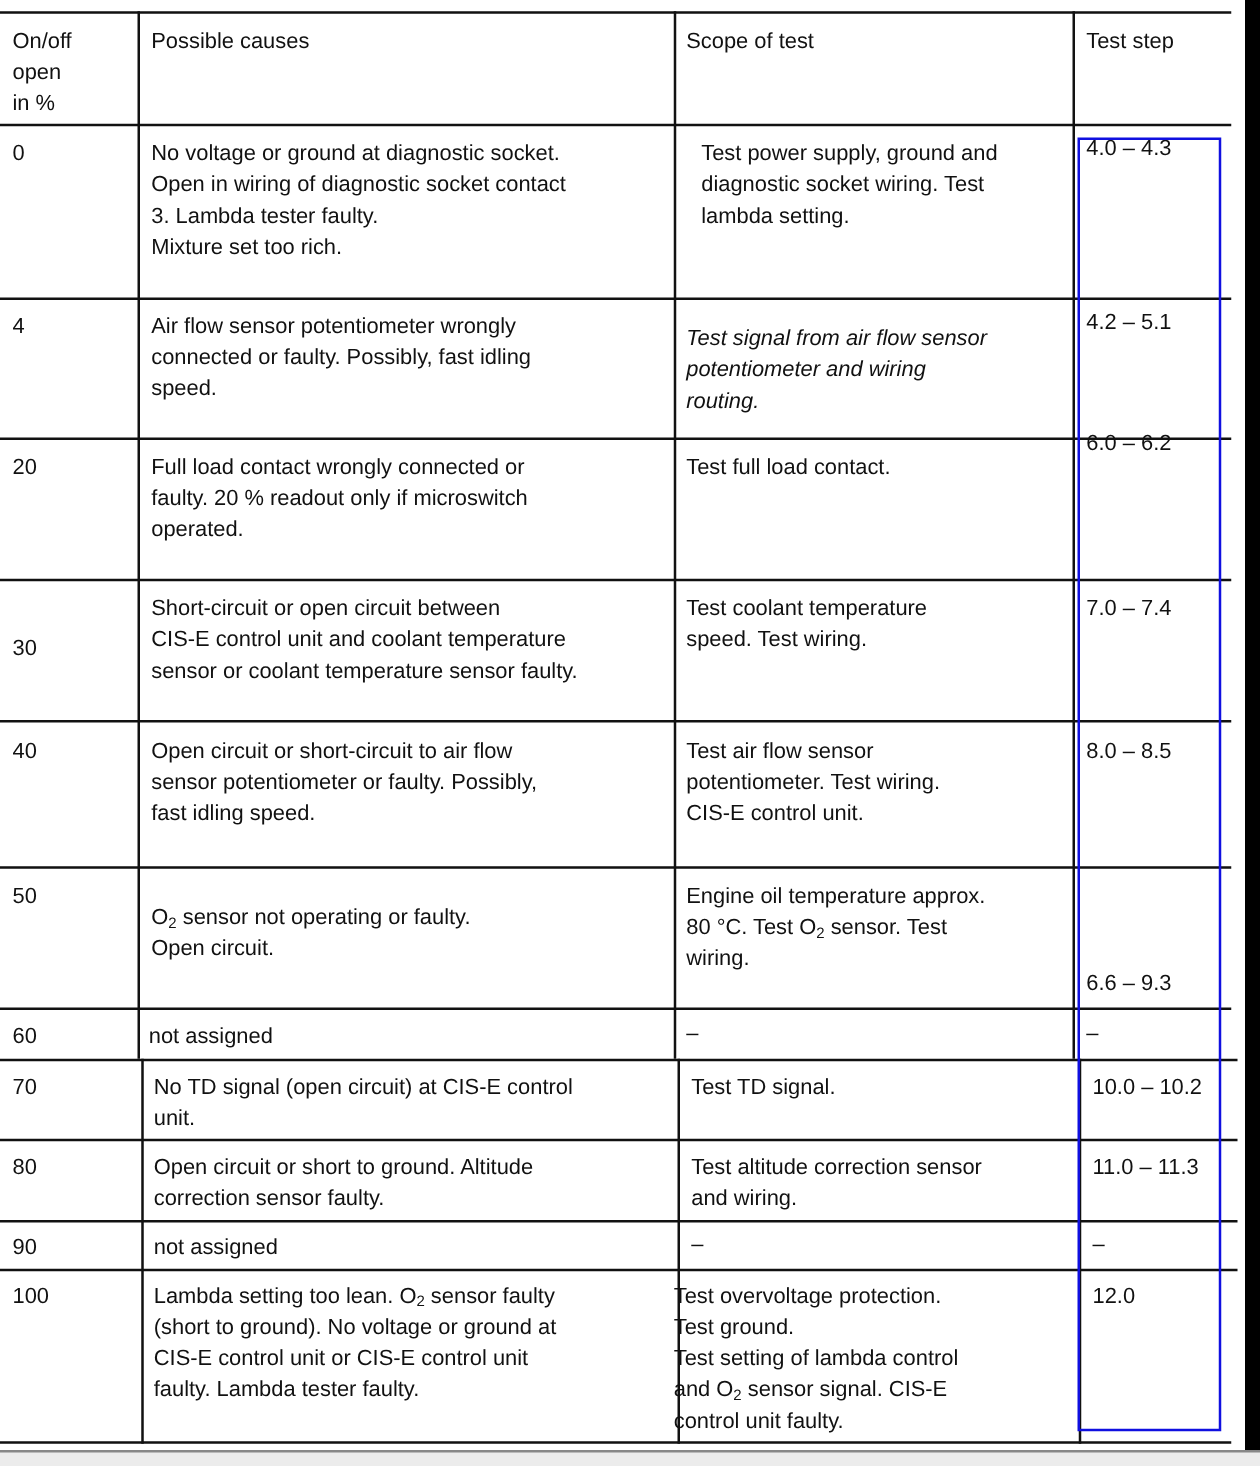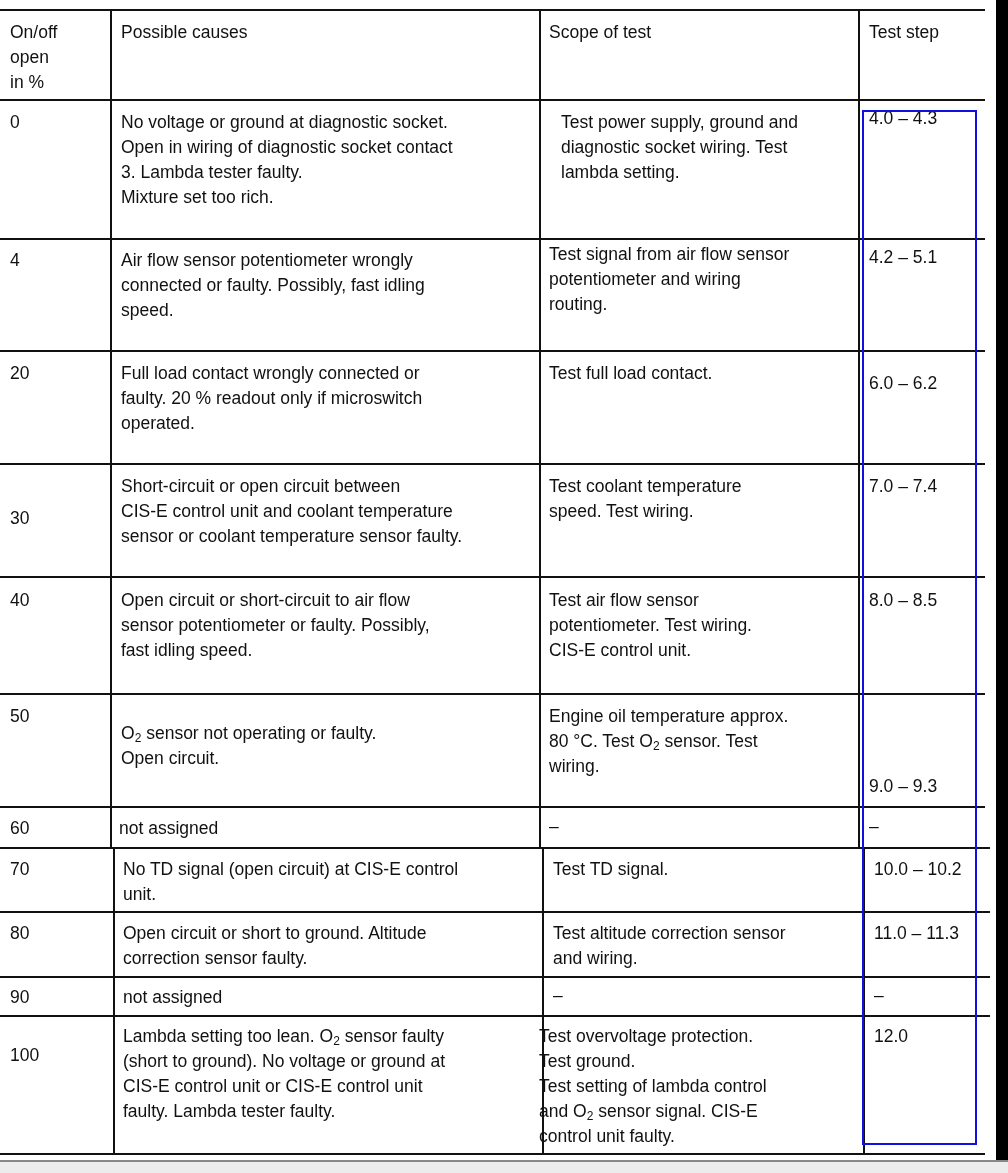--- a/index.html
+++ b/index.html
@@ -58,33 +58,33 @@
 diagnostic socket wiring. Test
 lambda setting.</div>
     <div class="cell" style="left:869px;top:106px;">4.0 – 4.3</div>
   </div>
 
   <div>
     <div class="cell" style="left:10px;top:248px;">4</div>
     <div class="cell" style="left:121px;top:248px;">Air flow sensor potentiometer wrongly
 connected or faulty. Possibly, fast idling
 speed.</div>
-    <div class="cell" style="left:549px;top:242px;">Test signal from air flow sensor
+    <div class="cell" style="left:549px;top:258px;font-style:italic;">Test signal from air flow sensor
 potentiometer and wiring
 routing.</div>
     <div class="cell" style="left:869px;top:245px;">4.2 – 5.1</div>
   </div>
 
   <div>
     <div class="cell" style="left:10px;top:361px;">20</div>
     <div class="cell" style="left:121px;top:361px;">Full load contact wrongly connected or
 faulty. 20 % readout only if microswitch
 operated.</div>
     <div class="cell" style="left:549px;top:361px;text-align:center;">Test full load contact.</div>
-    <div class="cell" style="left:869px;top:371px;">6.0 – 6.2</div>
+    <div class="cell" style="left:869px;top:342px;">6.0 – 6.2</div>
   </div>
 
   <div>
     <div class="cell" style="left:10px;top:474px;margin-top:32px;">30</div>
     <div class="cell" style="left:121px;top:474px;">Short-circuit or open circuit between
 CIS-E control unit and coolant temperature
 sensor or coolant temperature sensor faulty.</div>
     <div class="cell" style="left:549px;top:474px;">Test coolant temperature
 speed. Test wiring.</div>
     <div class="cell" style="left:869px;top:474px;">7.0 – 7.4</div>
@@ -101,21 +101,21 @@
     <div class="cell" style="left:869px;top:588px;">8.0 – 8.5</div>
   </div>
 
   <div>
     <div class="cell" style="left:10px;top:704px;">50</div>
     <div class="cell" style="left:121px;top:704px;margin-top:17px;">O<sub>2</sub> sensor not operating or faulty.
 Open circuit.</div>
     <div class="cell" style="left:549px;top:704px;">Engine oil temperature approx.
 80 °C. Test O<sub>2</sub> sensor. Test
 wiring.</div>
-    <div class="cell" style="left:869px;top:774px;">9.0 – 9.3</div>
+    <div class="cell" style="left:869px;top:774px;">6.6 – 9.3</div>
   </div>
 
   <div>
     <div class="cell" style="left:10px;top:816px;">60</div>
     <div class="cell" style="left:119px;top:816px;">not assigned</div>
     <div class="cell" style="left:549px;top:814px;">–</div>
     <div class="cell" style="left:869px;top:814px;">–</div>
   </div>
 
   <div>
@@ -136,21 +136,21 @@
   </div>
 
   <div>
     <div class="cell" style="left:10px;top:985px;">90</div>
     <div class="cell" style="left:123px;top:985px;">not assigned</div>
     <div class="cell" style="left:553px;top:983px;">–</div>
     <div class="cell" style="left:874px;top:983px;">–</div>
   </div>
 
   <div>
-    <div class="cell" style="left:10px;top:1024px;margin-top:19px;">100</div>
+    <div class="cell" style="left:10px;top:1024px;">100</div>
     <div class="cell" style="left:123px;top:1024px;">Lambda setting too lean. O<sub>2</sub> sensor faulty
 (short to ground). No voltage or ground at
 CIS-E control unit or CIS-E control unit
 faulty. Lambda tester faulty.</div>
     <div class="cell" style="left:539px;top:1024px;">Test overvoltage protection.
 Test ground.
 Test setting of lambda control
 and O<sub>2</sub> sensor signal. CIS-E
 control unit faulty.</div>
     <div class="cell" style="left:874px;top:1024px;">12.0</div>

